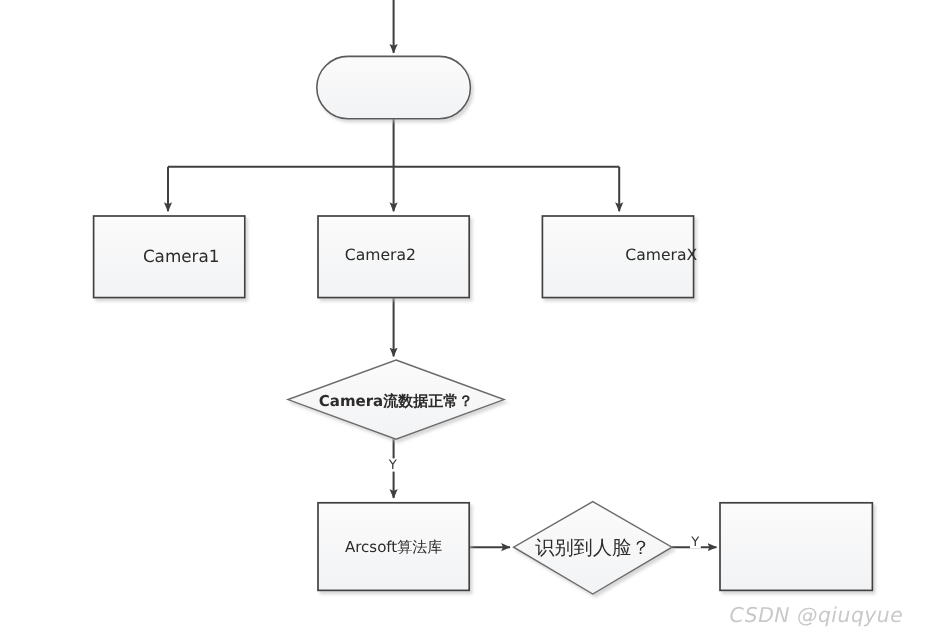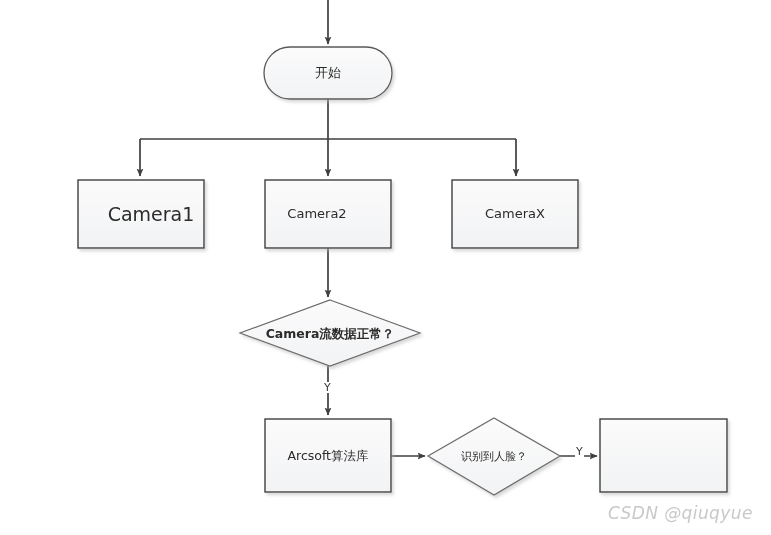--- a/index.html
+++ b/index.html
@@ -109,33 +109,32 @@
       <polygon points="330,300 420,333 330,366 240,333" fill="url(#boxfill)" stroke="#6b6b6b" stroke-width="1.2"></polygon>
 
       <rect x="265" y="419" width="126" height="73" fill="url(#boxfill)" stroke="#3f3f3f" stroke-width="1.4"></rect>
 
       <polygon points="494,418 560,456 494,495 428,456" fill="url(#boxfill)" stroke="#6b6b6b" stroke-width="1.2"></polygon>
 
       <rect x="600" y="419" width="127" height="73" fill="url(#boxfill)" stroke="#3f3f3f" stroke-width="1.4"></rect>
     </g>
   </svg>
 
-  <div class="node-label" style="left:264px; top:47px; width:128px; height:52px; font-size:13px;">开始</div>
 
-  <div class="node-label" style="left:78px; top:180px; width:146px; height:68px; font-size:19px;">Camera1</div>
+  <div class="node-label" style="left:78px; top:180px; width:146px; height:68px; font-size:14px;">Camera1</div>
 
   <div class="node-label" style="left:265px; top:180px; width:104px; height:68px; font-size:13px;border-radius:28px;">Camera2</div>
 
-  <div class="node-label" style="left:452px; top:180px; width:126px; height:68px; font-size:13px;">CameraX</div>
+  <div class="node-label" style="left:452px; top:180px; width:126px; height:68px; font-size:13px;padding-left:36px;">CameraX</div>
 
   <div class="node-label" style="left:240px; top:300px; width:180px; height:66px; font-size:12.5px;font-weight:bold;">Camera流数据正常？</div>
 
   <div class="node-label" style="left:265px; top:419px; width:126px; height:73px; font-size:12.5px;">Arcsoft算法库</div>
 
-  <div class="node-label" style="left:428px; top:418px; width:132px; height:77px; font-size:11px;">识别到人脸？</div>
+  <div class="node-label" style="left:428px; top:418px; width:132px; height:77px; font-size:16px;">识别到人脸？</div>
 
 
   <div class="edge-label" style="left:323px; top:382px;">Y</div>
 
   <div class="edge-label" style="left:575px; top:446px;">Y</div>
 
   <div class="watermark" style="left:608px; top:503px;">CSDN @qiuqyue</div>
 
 </div>
 

